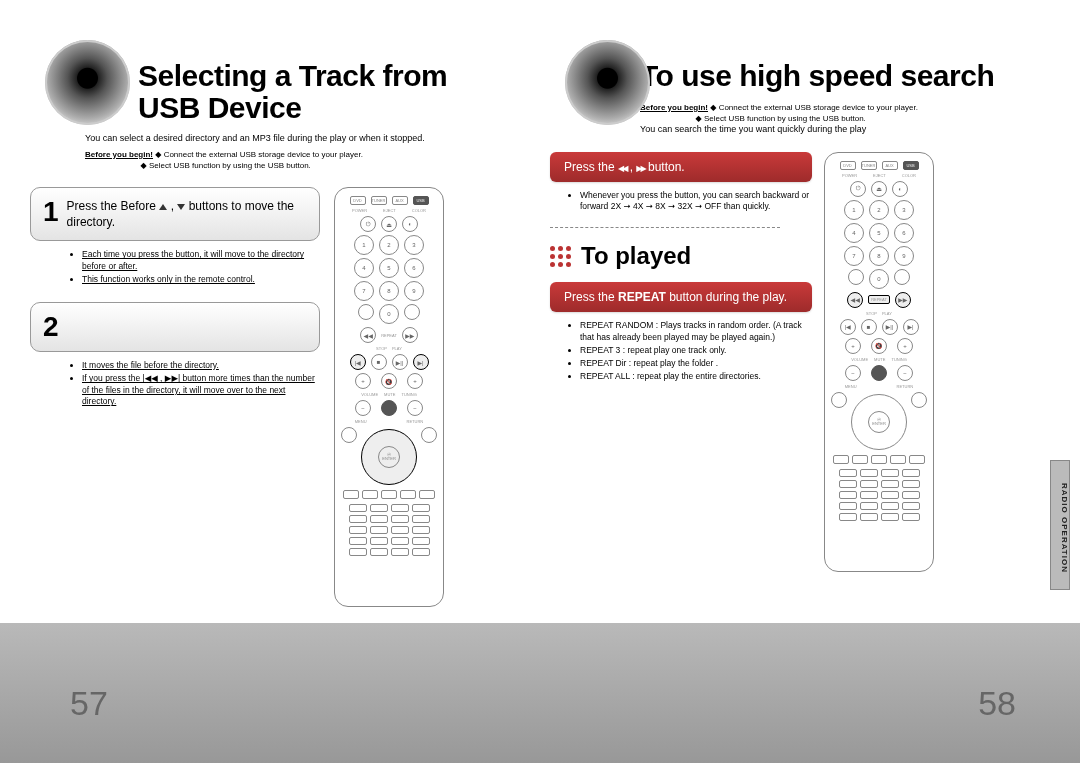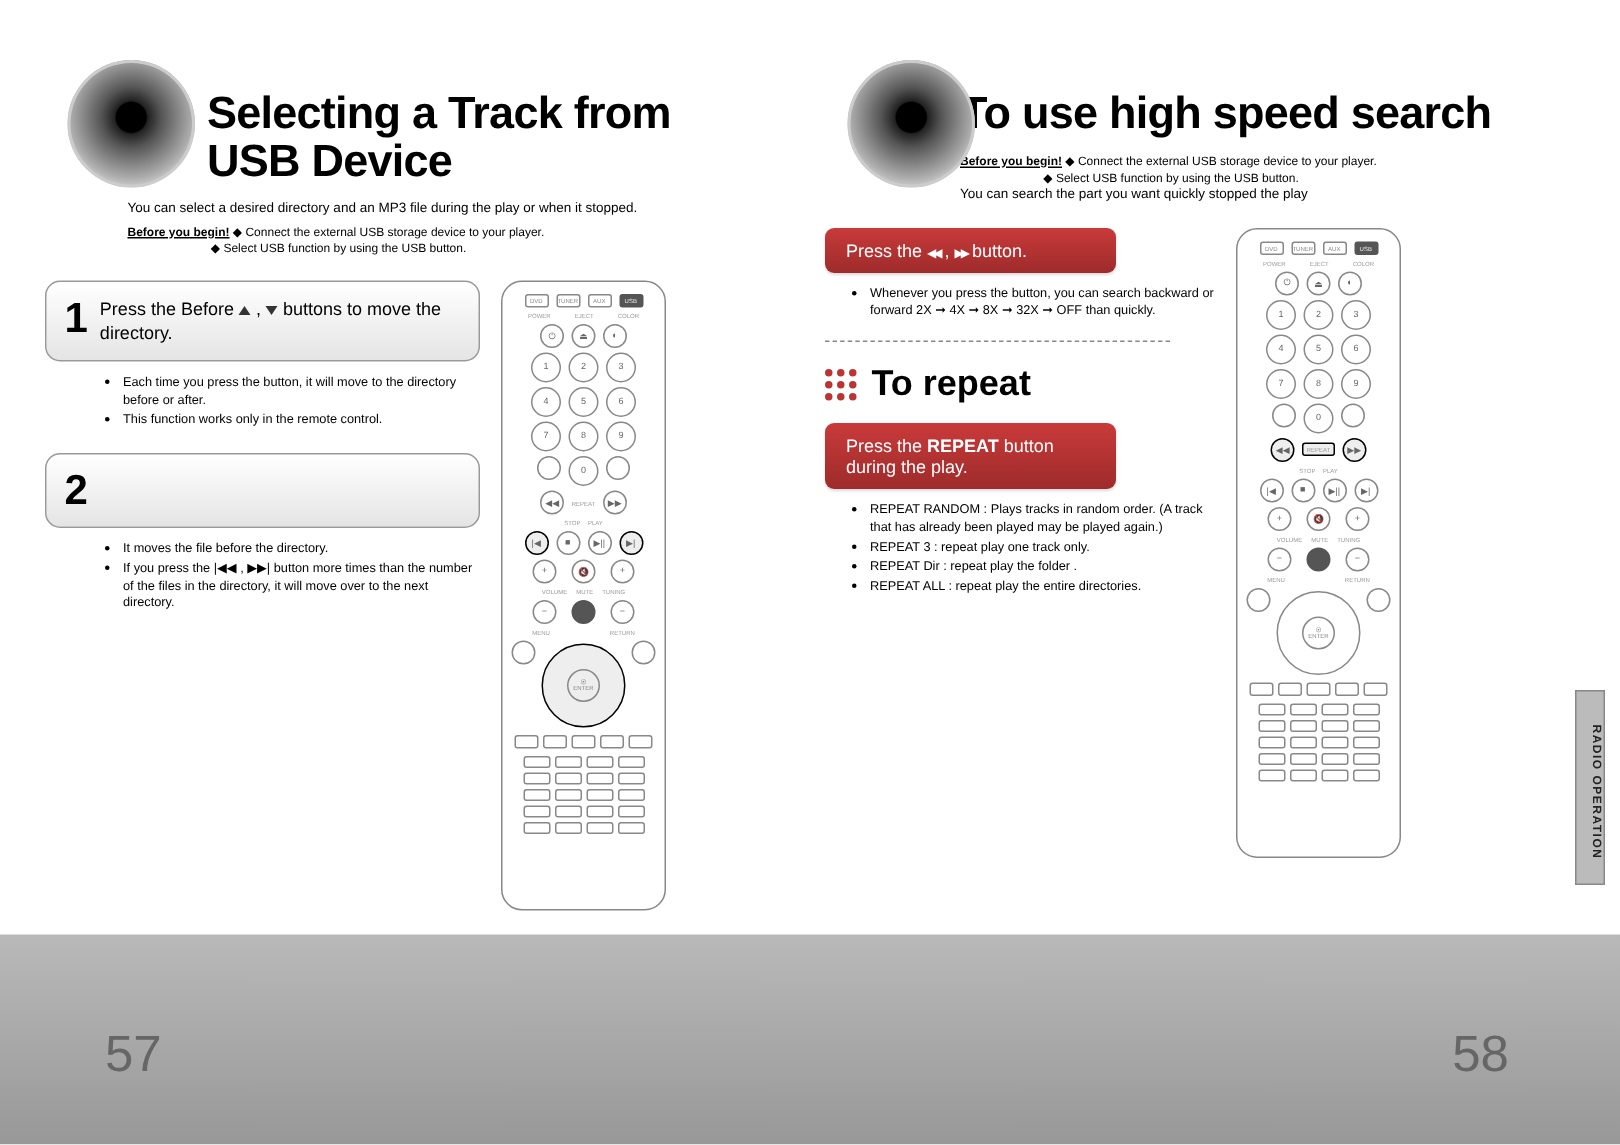--- a/index.html
+++ b/index.html
@@ -77,29 +77,29 @@
     font-weight: bold;
     line-height: 1;
     flex: 0 0 auto;
   }
   .step-text { font-size: 12px; line-height: 1.35; flex: 1 1 auto; }
   .bullets {
     font-size: 8.5px;
     margin: 4px 0 16px 42px;
     line-height: 1.35;
   }
-  .bullets li { list-style: disc; margin-left: 10px; margin-bottom: 2px; }
+  .bullets li { list-style: disc; margin-left: 10px; margin-bottom: 2px; text-decoration: underline; }
 
   .action-bar {
     background: linear-gradient(#c93a3a, #9e2b2b);
     color: #fff;
     border-radius: 6px;
     padding: 8px 14px;
     font-size: 12px;
-    width: 194px;
+    width: 262px;
     margin-bottom: 8px;
     box-shadow: 0 1px 2px rgba(0,0,0,0.15);
   }
   .sub-bullets {
     font-size: 8.5px;
     margin-left: 20px;
     line-height: 1.4;
     margin-bottom: 14px;
   }
   .sub-bullets li { list-style: disc; margin-left: 10px; margin-bottom: 1px; }
@@ -143,21 +143,21 @@
     height: 140px;
     background: linear-gradient(#b9b9b9, #989898);
   }
   .pagenum {
     position: absolute;
     bottom: 40px;
     font-size: 34px;
     color: #666;
   }
   .pagenum.left { left: 70px; }
-  .pagenum.right { right: 74px; }
+  .pagenum.right { right: 64px; }
 
   
   .remote {
     width: 110px;
     height: 420px;
     border: 1.5px solid #888;
     border-radius: 14px;
     background: #fff;
     padding: 8px 6px;
     display: flex;
@@ -348,21 +348,21 @@
 </div>
 
 <div class="page page-right">
   <div class="speaker"></div>
   <h1 class="title">To use high speed search</h1>
   <div class="before" style="margin-left:90px;">
     <span class="u">Before you begin!</span>
     ◆ <span>Connect the external USB storage device to your player.</span><br>
     &nbsp;&nbsp;&nbsp;&nbsp;&nbsp;&nbsp;&nbsp;&nbsp;&nbsp;&nbsp;&nbsp;&nbsp;&nbsp;&nbsp;&nbsp;&nbsp;&nbsp;&nbsp;&nbsp;&nbsp;&nbsp;&nbsp;&nbsp;&nbsp;&nbsp;◆ <span>Select USB function by using the USB button.</span>
   </div>
-  <div class="intro">You can search the part you want quickly stopped the play</div>
+  <div class="intro">You can search the time you want quickly during the play</div>
 
   <div class="columns">
     <div class="colL" style="max-width:260px;">
       <div class="action-bar">
         <span>Press the </span><span class="icon-rw"></span><span> , </span><span class="icon-ff"></span><span> button.</span>
       </div>
       <ul class="sub-bullets">
         <li>Whenever you press the button, you can search backward or forward 2X ➞ 4X ➞ 8X ➞ 32X ➞ OFF than quickly.</li>
       </ul>
 
@@ -373,21 +373,21 @@
             <span></span>
             <span></span>
             <span></span>
             <span></span>
             <span></span>
             <span></span>
             <span></span>
             <span></span>
             <span></span>
           </div>
-        <span>To repeat</span>
+        <span>To played</span>
       </div>
 
       <div class="action-bar">
         <span>Press the </span><b>REPEAT</b><span> button during the play.</span>
       </div>
       <ul class="sub-bullets">
         <li>REPEAT RANDOM : Plays tracks in random order. (A track that has already been played may be played again.)</li>
         <li>REPEAT 3 : repeat play one track only.</li>
         <li>REPEAT Dir : repeat play the folder .</li>
         <li>REPEAT ALL : repeat play the entire directories.</li>

